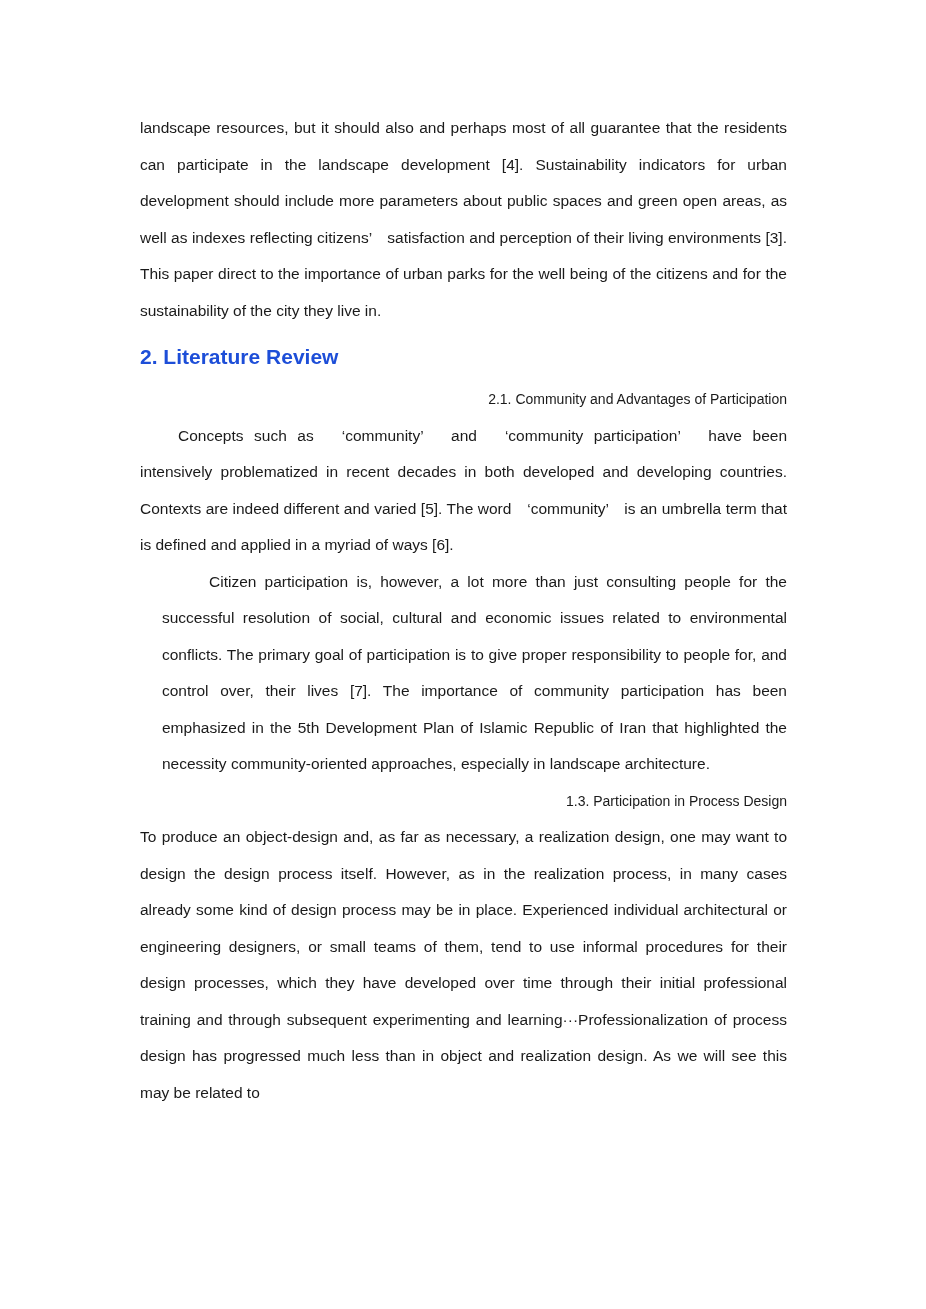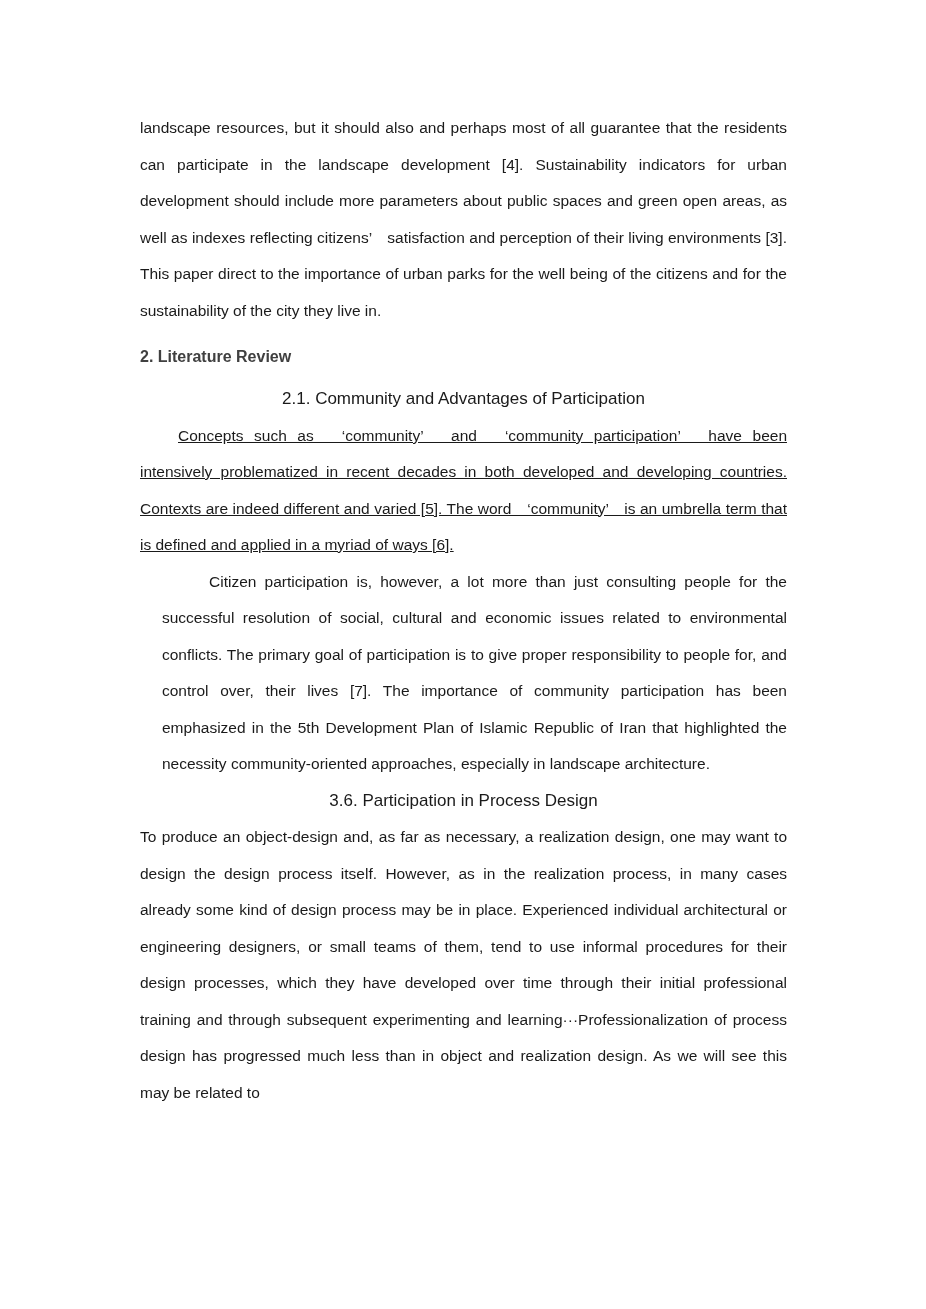--- a/index.html
+++ b/index.html
@@ -18,47 +18,47 @@
     color: #1a1a1a;
     overflow: hidden;
   }
   p.body {
     margin: 0;
     font-size: 15.5px;
     line-height: 36.5px;
     text-align: justify;
     text-justify: inter-word;
   }
-  p.body.indent-sm { text-indent: 38px; text-decoration: underline; }
+  p.body.indent-sm { text-indent: 38px; }
   p.body.indent-lg { text-indent: 47px; margin-left: 22px; }
   h2.h-main {
     margin: 13px 0 9px 0;
-    font-size: 16px;
+    font-size: 21px;
     line-height: 30px;
     font-weight: bold;
-    color: #404040;
+    color: #1d4ed8;
   }
   p.sub {
     margin: 0;
-    font-size: 17px;
+    font-size: 14px;
     line-height: 36.5px;
-    text-align: center;
+    text-align: right;
   }
 </style>
 </head>
 <body>
 
 <div class="page">
   <p class="body">landscape resources, but it should also and perhaps most of all guarantee that the residents can participate in the landscape development [4]. Sustainability indicators for urban development should include more parameters about public spaces and green open areas, as well as indexes reflecting citizens’　satisfaction and perception of their living environments [3]. This paper direct to the importance of urban parks for the well being of the citizens and for the sustainability of the city they live in.</p>
 
   <h2 class="h-main">2. Literature Review</h2>
 
   <p class="sub">2.1. Community and Advantages of Participation</p>
 
   <p class="body indent-sm">Concepts such as　‘community’　and　‘community participation’　have been intensively problematized in recent decades in both developed and developing countries. Contexts are indeed different and varied [5]. The word　‘community’　is an umbrella term that is defined and applied in a myriad of ways [6].</p>
 
   <p class="body indent-lg">Citizen participation is, however, a lot more than just consulting people for the successful resolution of social, cultural and economic issues related to environmental conflicts. The primary goal of participation is to give proper responsibility to people for, and control over, their lives [7]. The importance of community participation has been emphasized in the 5th Development Plan of Islamic Republic of Iran that highlighted the necessity community-oriented approaches, especially in landscape architecture.</p>
 
-  <p class="sub">3.6. Participation in Process Design</p>
+  <p class="sub">1.3. Participation in Process Design</p>
 
 
   <p class="body">To produce an object-design and, as far as necessary, a realization design, one may want to design the design process itself. However, as in the realization process, in many cases already some kind of design process may be in place. Experienced individual architectural or engineering designers, or small teams of them, tend to use informal procedures for their design processes, which they have developed over time through their initial professional training and through subsequent experimenting and learning···Professionalization of process design has progressed much less than in object and realization design. As we will see this may be related to</p>
 </div>
 
 </body></html>

